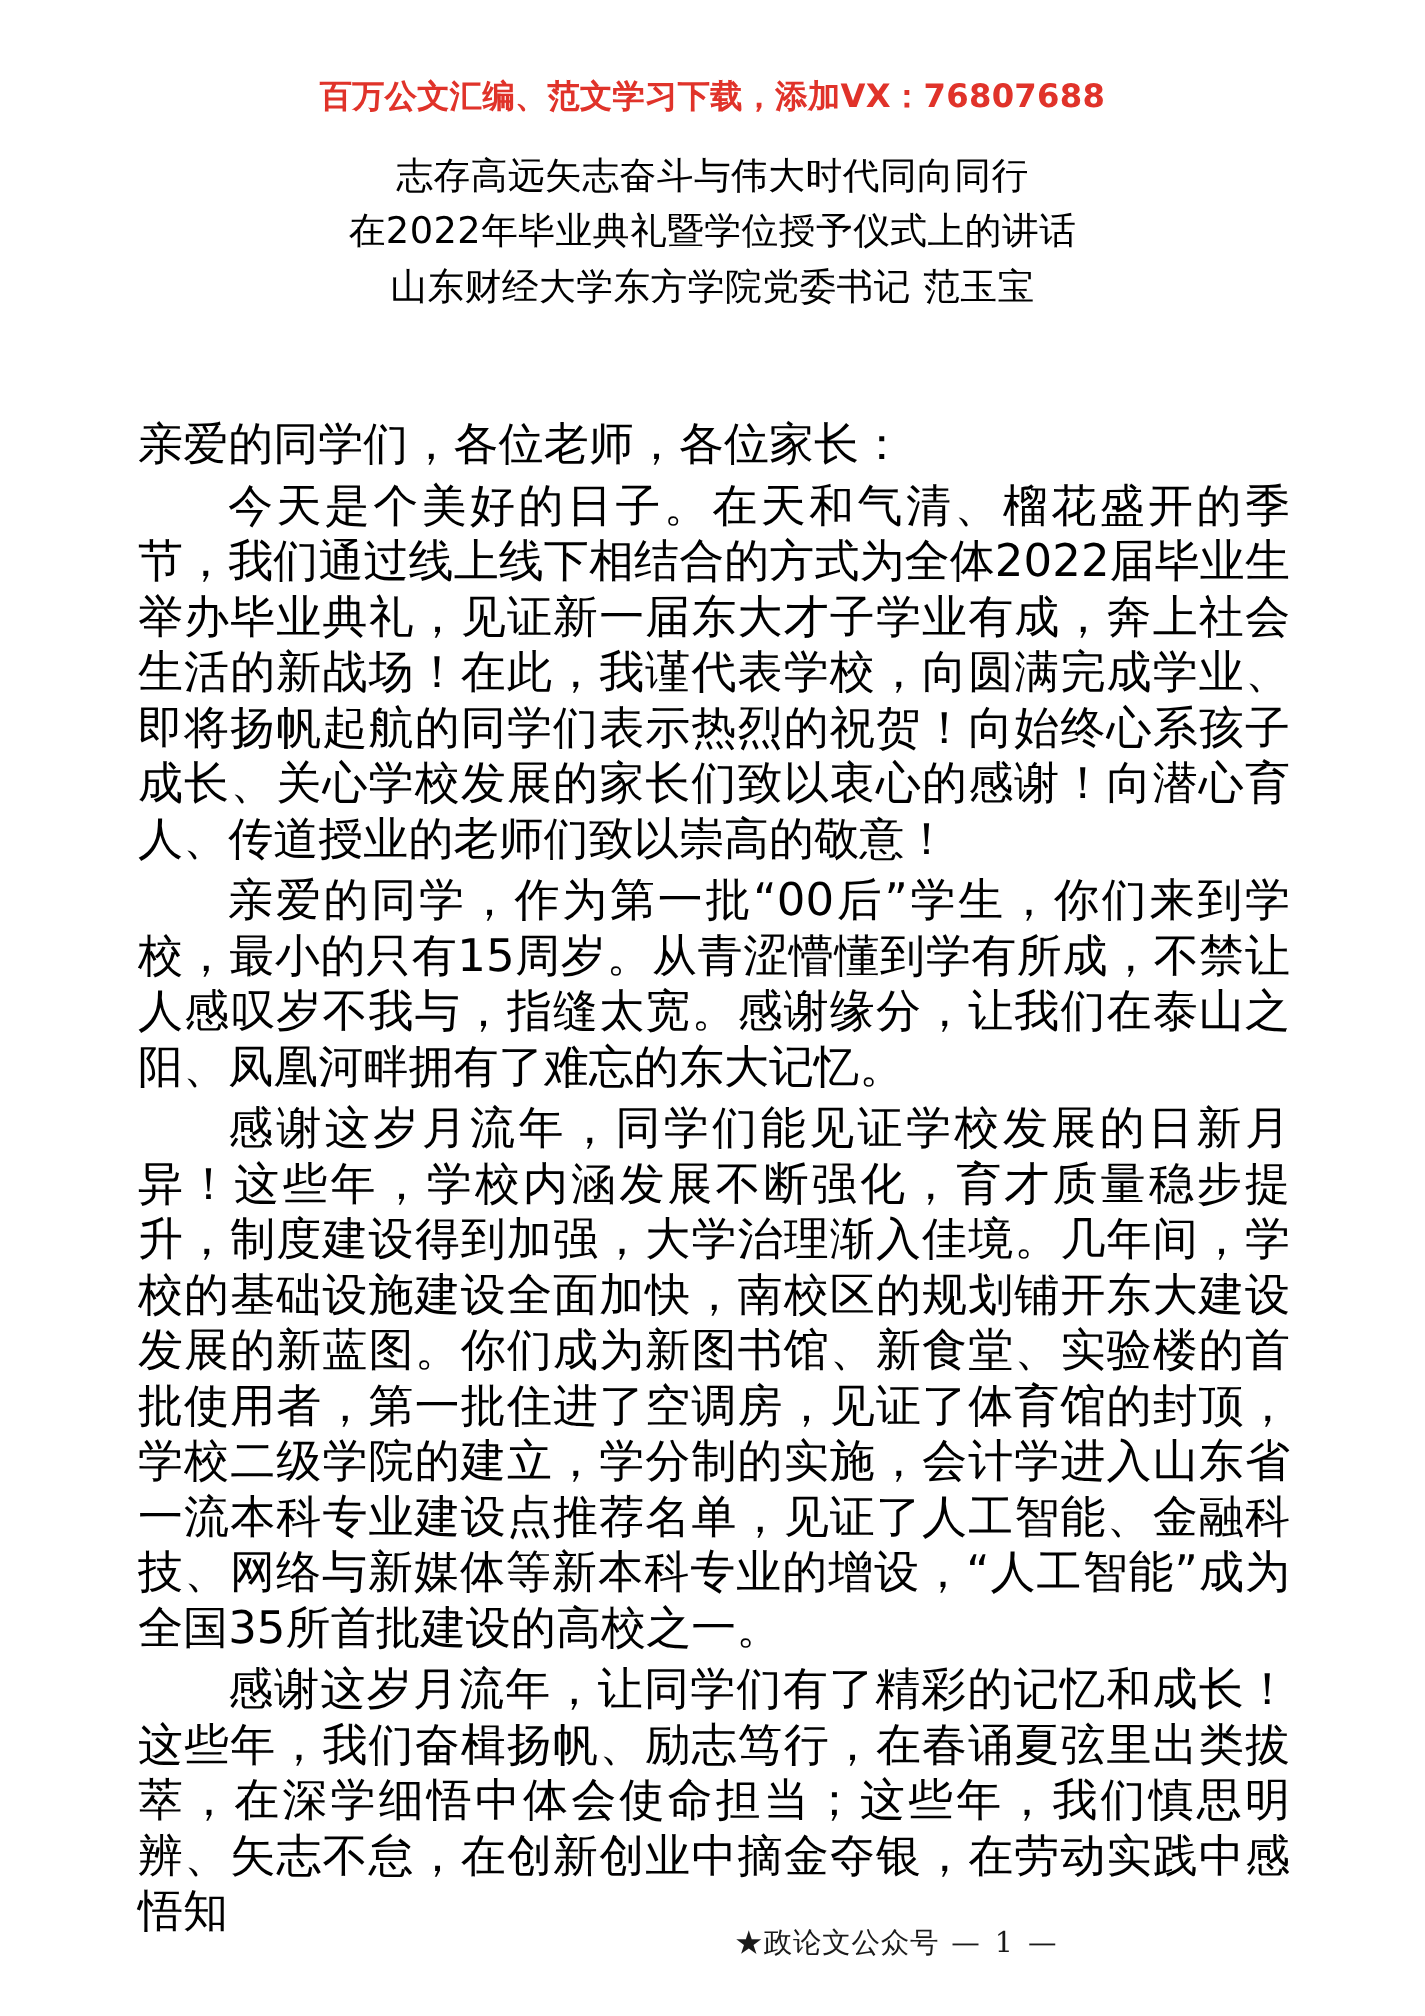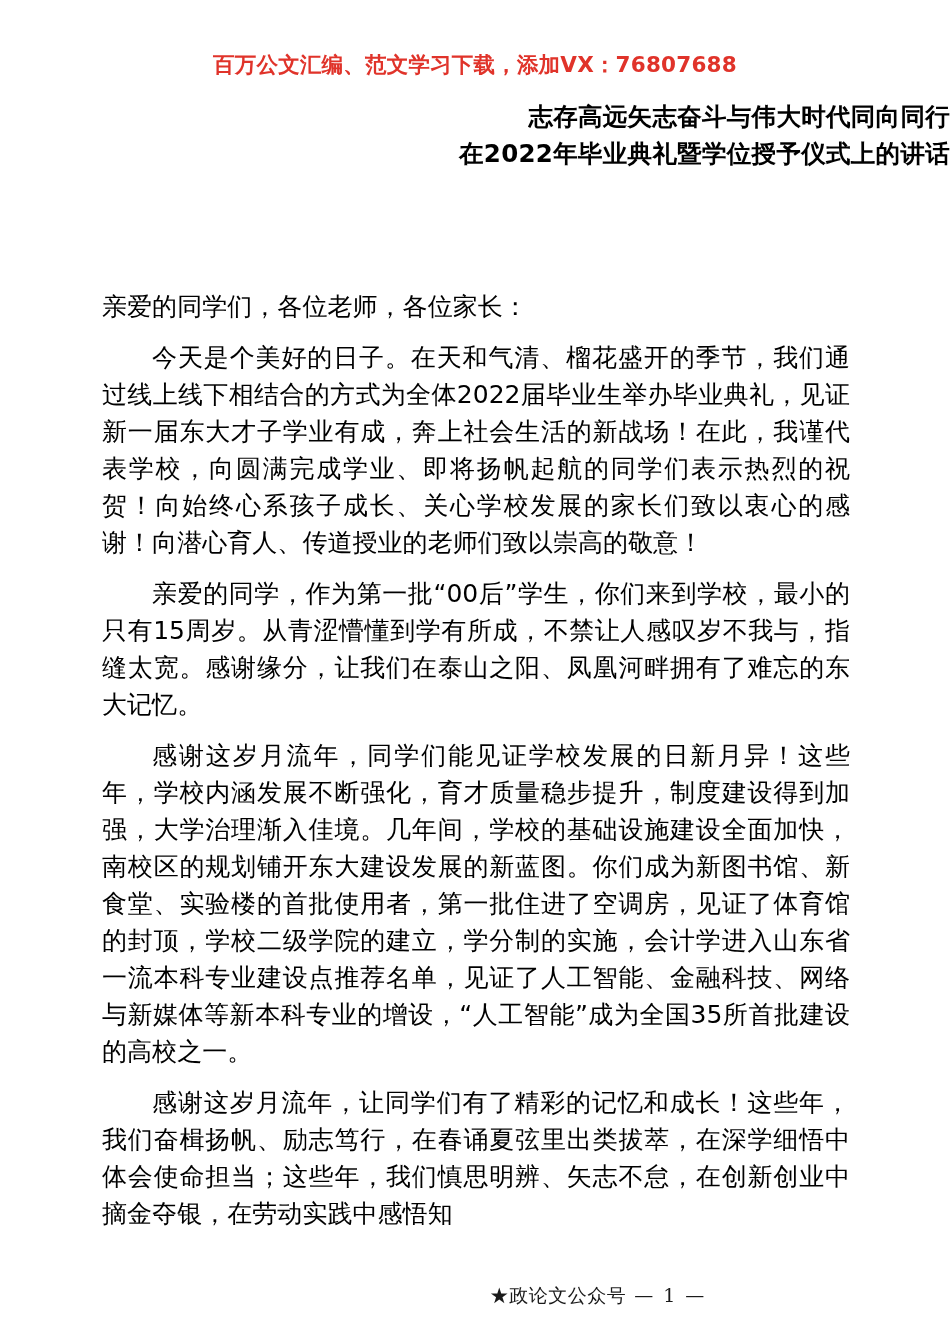--- a/index.html
+++ b/index.html
@@ -42,43 +42,42 @@
   .title-block {
     position: absolute;
     top: 98px;
     left: 0;
     width: 950px;
     text-align: center;
   }
   .title-line {
     font-size: 24.5px;
     line-height: 37px;
-    font-weight: 700;
+    font-weight: 400;
     letter-spacing: 0.3px;
     white-space: nowrap;
-    text-align: right;
   }
   .title-line.date {
     letter-spacing: 0.5px;
   }
 
   
   .body-block {
     position: absolute;
     top: 274px;
     left: 88px;
     width: 776px;
   }
   .para {
-    font-size: 25px;
+    font-size: 30px;
     line-height: 37px;
     text-align: justify;
     text-align-last: left;
     text-justify: inter-ideograph;
-    margin: 14px;
+    margin: 4px;
     letter-spacing: 0.05px;
   }
   .para.indent {
     text-indent: 2em;
   }
 
   
   .footer {
     position: absolute;
     left: 0;
@@ -111,20 +110,21 @@
 </head>
 <body>
 
 <div class="page">
 
   <div class="promo-banner">百万公文汇编、范文学习下载，添加VX：76807688</div>
 
   <div class="title-block">
     <div class="title-line">志存高远矢志奋斗与伟大时代同向同行</div>
     <div class="title-line">在2022年毕业典礼暨学位授予仪式上的讲话</div>
+    <div class="title-line">山东财经大学东方学院党委书记  范玉宝</div>
   </div>
 
   <div class="body-block">
     <p class="para">亲爱的同学们，各位老师，各位家长：</p>
     <p class="para indent">今天是个美好的日子。在天和气清、榴花盛开的季节，我们通过线上线下相结合的方式为全体2022届毕业生举办毕业典礼，见证新一届东大才子学业有成，奔上社会生活的新战场！在此，我谨代表学校，向圆满完成学业、即将扬帆起航的同学们表示热烈的祝贺！向始终心系孩子成长、关心学校发展的家长们致以衷心的感谢！向潜心育人、传道授业的老师们致以崇高的敬意！</p>
     <p class="para indent">亲爱的同学，作为第一批“00后”学生，你们来到学校，最小的只有15周岁。从青涩懵懂到学有所成，不禁让人感叹岁不我与，指缝太宽。感谢缘分，让我们在泰山之阳、凤凰河畔拥有了难忘的东大记忆。</p>
     <p class="para indent">感谢这岁月流年，同学们能见证学校发展的日新月异！这些年，学校内涵发展不断强化，育才质量稳步提升，制度建设得到加强，大学治理渐入佳境。几年间，学校的基础设施建设全面加快，南校区的规划铺开东大建设发展的新蓝图。你们成为新图书馆、新食堂、实验楼的首批使用者，第一批住进了空调房，见证了体育馆的封顶，学校二级学院的建立，学分制的实施，会计学进入山东省一流本科专业建设点推荐名单，见证了人工智能、金融科技、网络与新媒体等新本科专业的增设，“人工智能”成为全国35所首批建设的高校之一。</p>
     <p class="para indent">感谢这岁月流年，让同学们有了精彩的记忆和成长！这些年，我们奋楫扬帆、励志笃行，在春诵夏弦里出类拔萃，在深学细悟中体会使命担当；这些年，我们慎思明辨、矢志不怠，在创新创业中摘金夺银，在劳动实践中感悟知</p>
   </div>
 

